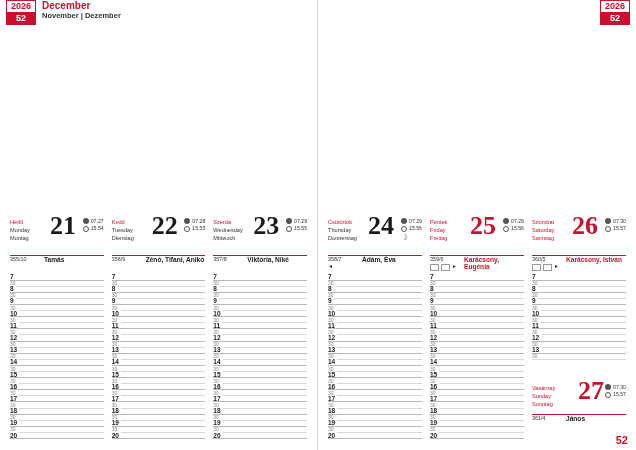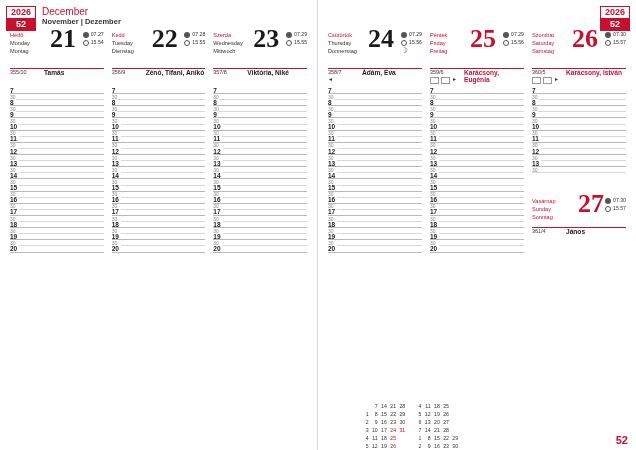--- a/index.html
+++ b/index.html
@@ -9,30 +9,30 @@
     font-family:"Liberation Sans", sans-serif;
     color:#1a1a1a;
     overflow:hidden;
   }
   .page{position:relative;width:636px;height:450px;box-sizing:border-box;}
   .half{position:absolute;top:0;height:450px;box-sizing:border-box;}
   .left{left:0;width:318px;border-right:1px solid #d8d8d8;}
   .right{left:318px;width:318px;}
 
   
-  .hdr{position:absolute;top:6px;display:flex;align-items:flex-start;}
+  .hdr{position:absolute;top:0;display:flex;align-items:flex-start;}
   .yearbox{width:30px;text-align:center;font-size:8px;line-height:1.25;}
   .yearbox .yr{border:1px solid #c8102e;color:#c8102e;font-weight:bold;font-size:9px;padding:0 1px;display:block;}
   .yearbox .wk{background:#c8102e;color:#fff;font-weight:bold;font-size:9px;display:block;}
   .hdr-txt{margin-left:6px;}
-  .hdr-txt .m1{font-size:10px;font-weight:normal;color:#c8102e;line-height:1.1;}
+  .hdr-txt .m1{font-size:10px;font-weight:bold;color:#c8102e;line-height:1.1;}
   .hdr-txt .m2{font-size:7.5px;font-weight:bold;color:#333;line-height:1.2;}
 
   
-  .cols{position:absolute;top:30px;left:6px;right:6px;bottom:8px;display:flex;}
+  .cols{position:absolute;top:30px;left:6px;right:6px;bottom:8px;display:flex;align-items:center;}
   .col{flex:1;position:relative;padding:0 4px;box-sizing:border-box;}
 
   
   .dayhead{position:relative;height:38px;border-bottom:1.6px solid #c8102e;}
   .dnames{position:absolute;left:0;top:1px;font-size:5.6px;line-height:1.45;color:#333;}
   .dnames .hu{color:#c8102e;}
   .dnames.red div{color:#c8102e;}
   .dnum{position:absolute;left:40px;top:-4px;font-size:26px;font-weight:bold;font-family:"Liberation Serif",serif;line-height:1;}
   .dnum.red{color:#c8102e;}
   .suntimes{position:absolute;right:0;top:1px;font-size:5.2px;line-height:1.5;text-align:left;color:#333;}

